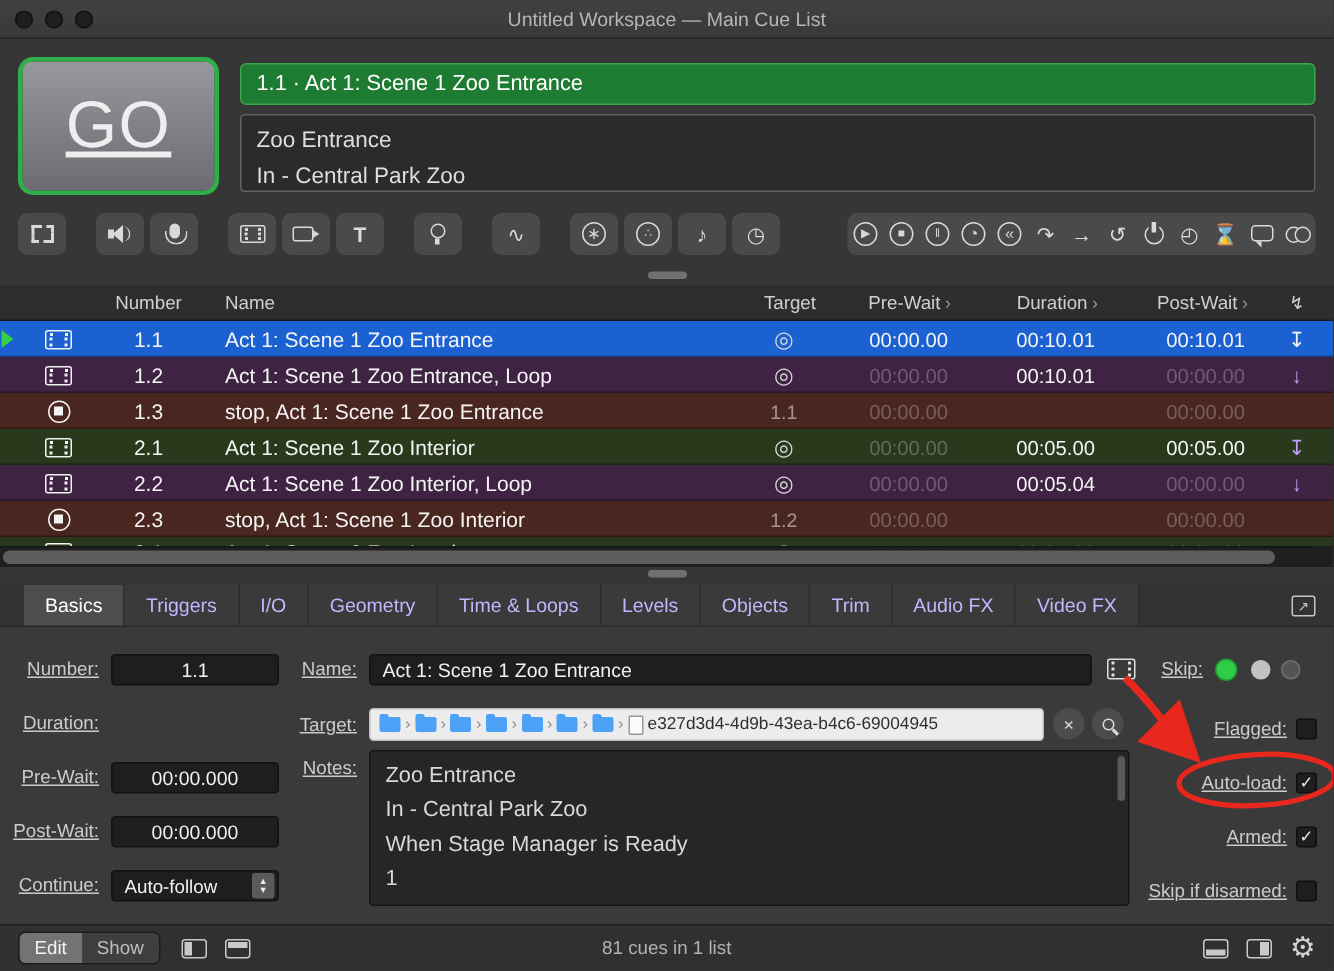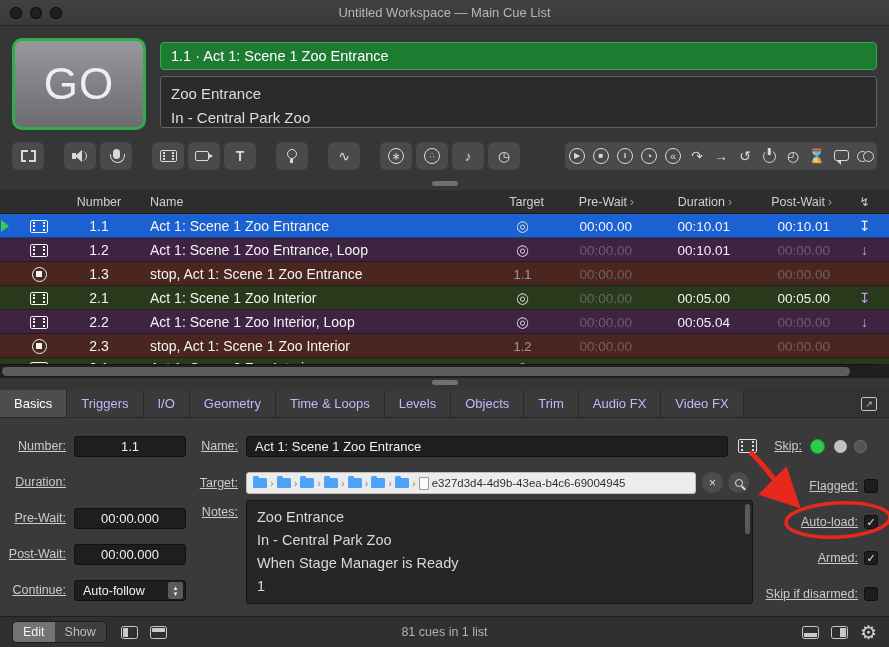--- a/index.html
+++ b/index.html
@@ -6,21 +6,21 @@
   html,body { width:889px; height:647px; background:#363636; font-family:"Liberation Sans",sans-serif; overflow:hidden; }
   .app { position:relative; width:889px; height:647px; background:#363636; }
 
   
   .titlebar { position:absolute; left:0; top:0; width:889px; height:26px; background:linear-gradient(#414141,#393939); border-bottom:1px solid #262626; }
   .traffic { position:absolute; left:10px; top:7px; display:flex; gap:8px; }
   .dot { width:12px; height:12px; border-radius:50%; background:#1f1f21; box-shadow: inset 0 0 0 1px #101012; }
   .title { position:absolute; left:0; right:0; top:0; height:38px; line-height:26px; text-align:center; color:#b6b6b6; font-size:13px; }
 
   
-  .go { position:absolute; left:12px; top:38px; width:134px; height:92px; border-radius:10px; border:3px solid #2fae4a; background:linear-gradient(#97979d,#6b6b71); color:#eeeeee; font-size:44px; font-family:"Liberation Sans",sans-serif; display:flex; align-items:center; justify-content:center; letter-spacing:1px; cursor:pointer; }
+  .go { position:absolute; left:12px; top:38px; width:134px; height:92px; border-radius:10px; border:3px solid #2fae4a; background:linear-gradient(#97979d,#6b6b71); color:#eeeeee; font-size:44px; font-family:"Liberation Sans",sans-serif; display:flex; align-items:center; justify-content:center; letter-spacing:1px; cursor:pointer;text-decoration:underline; }
   .cuebar { position:absolute; left:160px; top:42px; width:717px; height:28px; background:#1e7c32; border:1px solid #39a84b; border-radius:4px; color:#ffffff; font-size:14.5px; display:flex; align-items:center; padding:0 10px; }
   .preview { position:absolute; left:160px; top:76px; width:717px; height:52px; background:#2b2b2b; border:1px solid #616161; border-radius:3px; color:#dedede; font-size:15px; line-height:24px; padding:5px 10px; overflow:hidden; }
 
   
   .toolbar { position:absolute; left:0; top:136px; width:889px; height:40px; display:flex; align-items:center; padding:0 12px; gap:4px; }
   .tbtn { height:28px; min-width:32px; padding:0 4px; border-radius:6px; background:#4a4a4b; display:flex; align-items:center; justify-content:center; color:#d9d9d9; cursor:pointer; }
   .tgap { width:12px; flex:none; }
   .tgroup { margin-left:auto; display:flex; background:#4a4a4b; border-radius:6px; height:28px; }
   .tcell { width:24px; height:28px; display:flex; align-items:center; justify-content:center; color:#d9d9d9; cursor:pointer; }
   .g { font-size:14px; line-height:1; }
@@ -90,21 +90,21 @@
   .filmr::before { left:2px; } .filmr::after { right:2px; }
   .stopr { width:15px; height:15px; border:1.5px solid #f2f2f2; border-radius:50%; display:flex; align-items:center; justify-content:center; }
   .stopr::after { content:""; width:6px; height:6px; background:#f2f2f2; }
   .hscroll { position:absolute; left:0; bottom:0; width:877px; height:14px; background:#1f1f1f; border-top:1px solid #141414; cursor:pointer; }
   .hthumb { position:absolute; left:2px; top:2px; width:848px; height:9px; background:#5d5d5d; border-radius:5px; }
   .hcorner { position:absolute; right:0; bottom:0; width:12px; height:14px; background:#1f1f1f; }
 
   
   .tabs { position:absolute; left:0; top:390px; width:889px; height:28px; background:#333333; display:flex; border-bottom:1px solid #282828; }
   .tab { padding:0 14px; display:flex; align-items:center; color:#c4b5fd; font-size:13px; border-right:1px solid #2a2a2a; background:#3a3a3a; cursor:pointer; }
-  .tab.active { background:#4d4d4d; color:#ffffff; }
+  .tab.active { background:#4d4d4d; color:#ffffff;margin-left:16px; }
   .expand { margin-left:auto; margin-right:12px; align-self:center; width:16px; height:14px; border:1.5px solid #c6c6c6; border-radius:2px; color:#c6c6c6; font-size:9px; display:flex; align-items:center; justify-content:center; cursor:pointer; }
 
   .ibody { position:absolute; left:0; top:418px; width:889px; height:198px; background:#3a3a3a; color:#cbcbcb; font-size:12.5px; }
   .lbl { position:absolute; height:21px; line-height:21px; text-align:right; white-space:nowrap;text-decoration:underline; }
   .fld { position:absolute; height:21px; background:#1e1e1e; border:1px solid #121212; border-radius:3px; color:#f1f1f1; font-size:13px; font-family:"Liberation Sans",sans-serif; text-align:center; }
   .fld.dis { color:#8a8a8a; }
   .namefld { text-align:left; padding:0 8px; }
   .filmi { position:absolute; left:738px; top:21px; width:19px; height:14px; border:1.5px solid #e0e0e0; border-radius:2px; }
   .filmi::before, .filmi::after { content:""; position:absolute; top:1px; bottom:1px; width:0; border-left:2px dotted #e0e0e0; }
   .filmi::before { left:2px; } .filmi::after { right:2px; }

